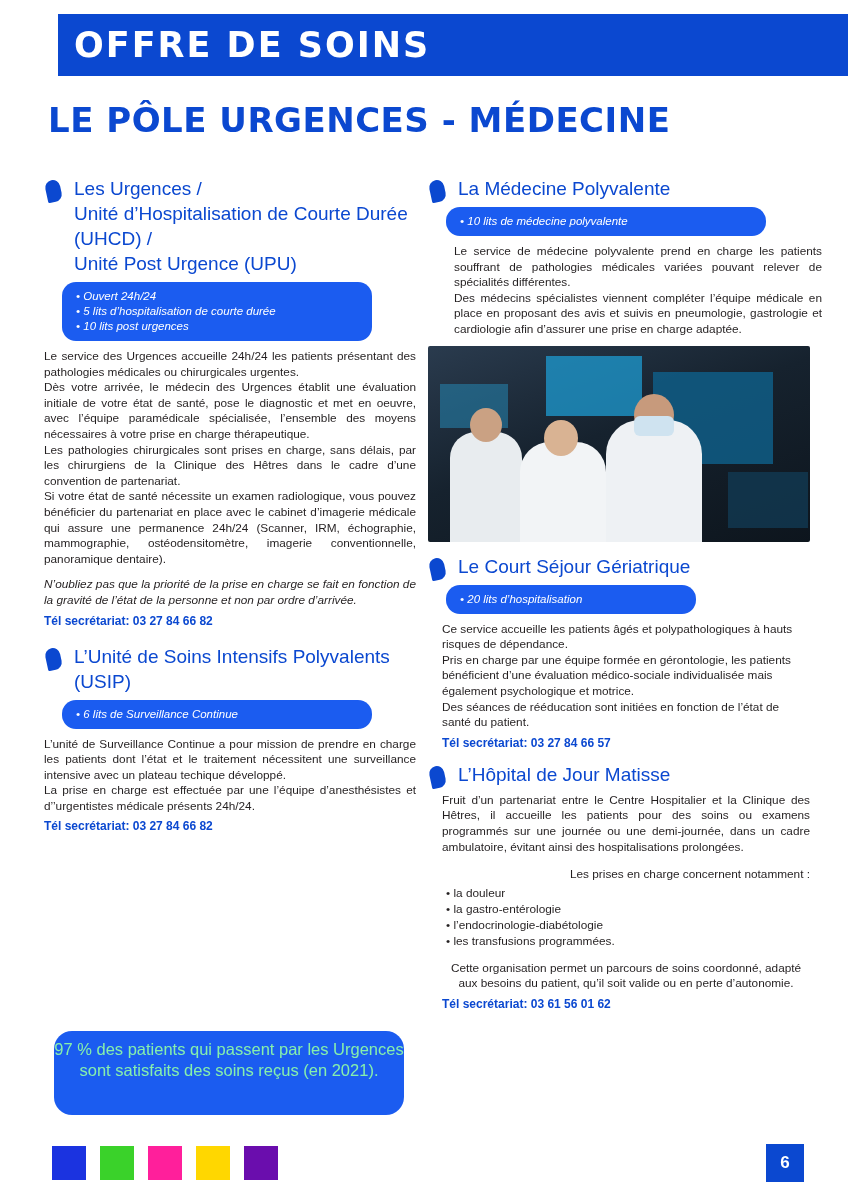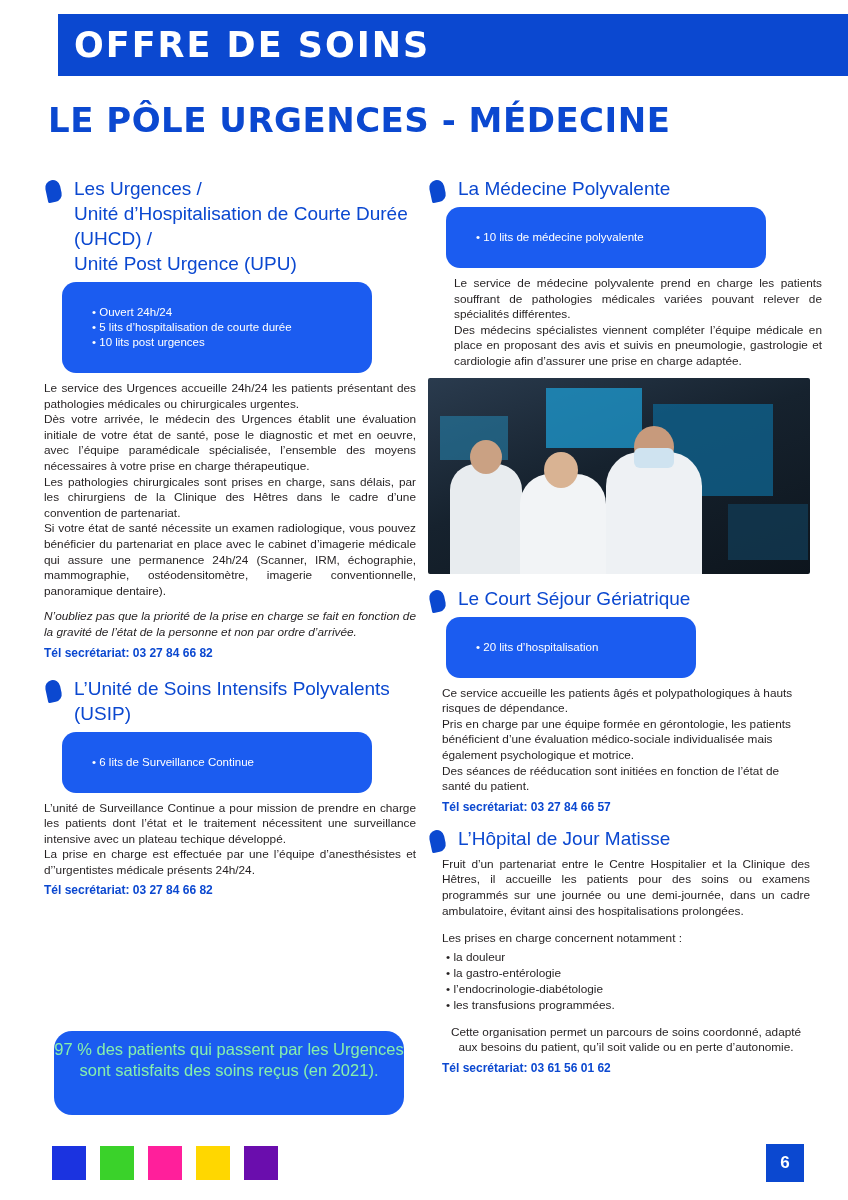--- a/index.html
+++ b/index.html
@@ -82,21 +82,21 @@
     background: #1b5cf0;
     color: #ffffff;
     border-radius: 14px;
     padding: 7px 14px;
     font-size: 11.5px;
     line-height: 15px;
     margin: 6px 0 8px 0;
   }
   .infobox.indent { margin-left: 18px; width: 310px; }
   .infobox li { list-style: none; }
-  .infobox ul { margin:16px; padding:0; }
+  .infobox ul { margin:0; padding:0;font-style:italic; }
   .infobox li::before { content: "• "; }
 
   
   .body-text {
     font-size: 11.8px;
     line-height: 15.6px;
     text-align: justify;
     margin: 0 0 0 0;
   }
   .body-text p { margin: 0 0 0 0; }
@@ -284,21 +284,21 @@
 
     <div>
       <div class="sec-head">
         <span class="blob"></span>
         <span>L’Hôpital de Jour Matisse</span>
       </div>
 
       <div class="body-text" style="margin-left:14px;width:368px;">
         <p>Fruit d’un partenariat entre le Centre Hospitalier et la Clinique des Hêtres, il accueille les patients pour des soins ou examens programmés sur une journée ou une demi-journée, dans un cadre ambulatoire, évitant ainsi des hospitalisations prolongées.</p>
         <p style="height:12px"></p>
-        <p style="text-align:left;">Les prises en charge concernent notamment :</p>
+        <p style="text-align:right;">Les prises en charge concernent notamment :</p>
       </div>
 
       <ul class="bullet-list" style="margin-left:18px;margin-top:2px;">
         <li>la douleur</li>
         <li>la gastro-entérologie</li>
         <li>l’endocrinologie-diabétologie</li>
         <li>les transfusions programmées.</li>
       </ul>
 
       <div style="height:12px"></div>

